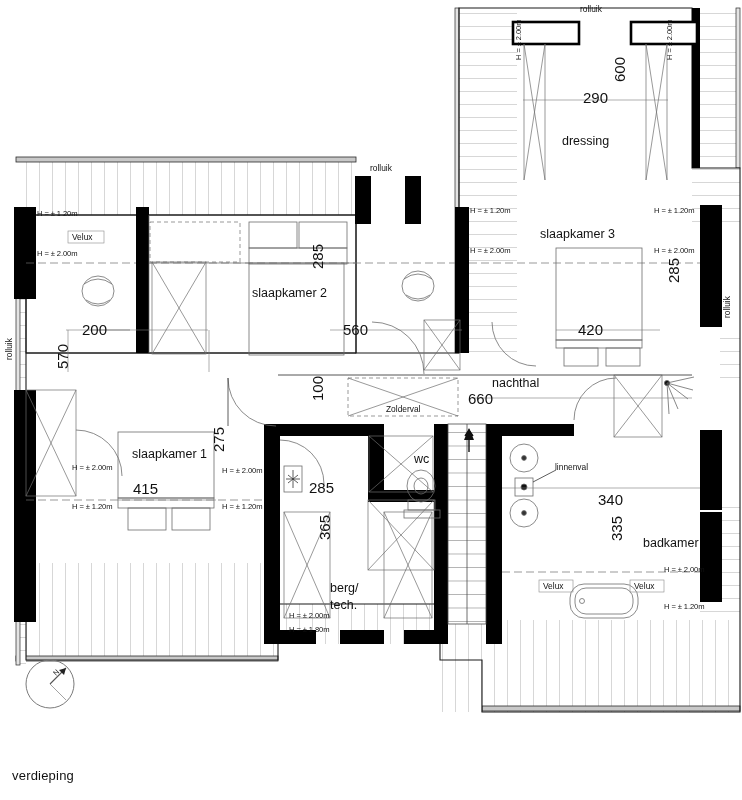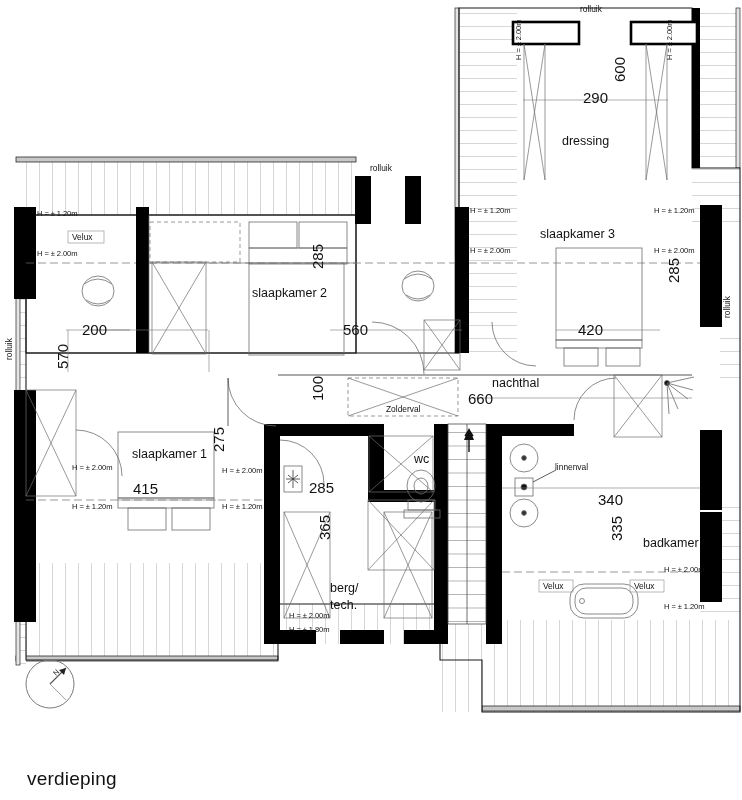--- a/index.html
+++ b/index.html
@@ -1,19 +1,19 @@
 <!DOCTYPE html>
 <html><head>
 <meta charset="utf-8">
 <style>
   html,body{margin:0;padding:0;background:#ffffff;}
   body{font-family:"Liberation Sans",sans-serif;width:742px;height:800px;overflow:hidden;}
   #stage{position:relative;width:742px;height:800px;background:#fff;}
   svg{display:block;}
-  .ttl{position:absolute;left:12px;top:768px;font-size:19px;color:#111;letter-spacing:.2px;margin-left:15px;}
+  .ttl{position:absolute;left:12px;top:768px;font-size:13px;color:#111;letter-spacing:.2px;}
   text{font-family:"Liberation Sans",sans-serif;fill:#111;}
   .rm{font-size:12.5px;}
   .dim{font-size:15px;}
   .dimv{font-size:15px;}
   .sm{font-size:7.6px;letter-spacing:-.1px;}
   .smb{font-size:8.4px;}
   .tiny{font-size:7.2px;}
 </style>
 </head>
 <body>

